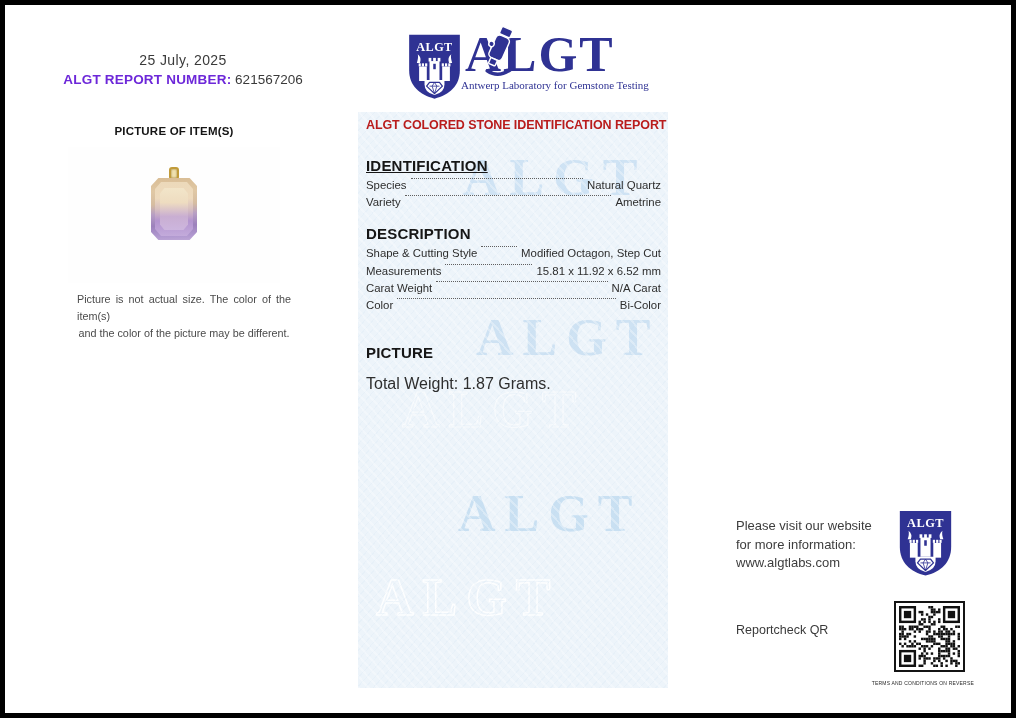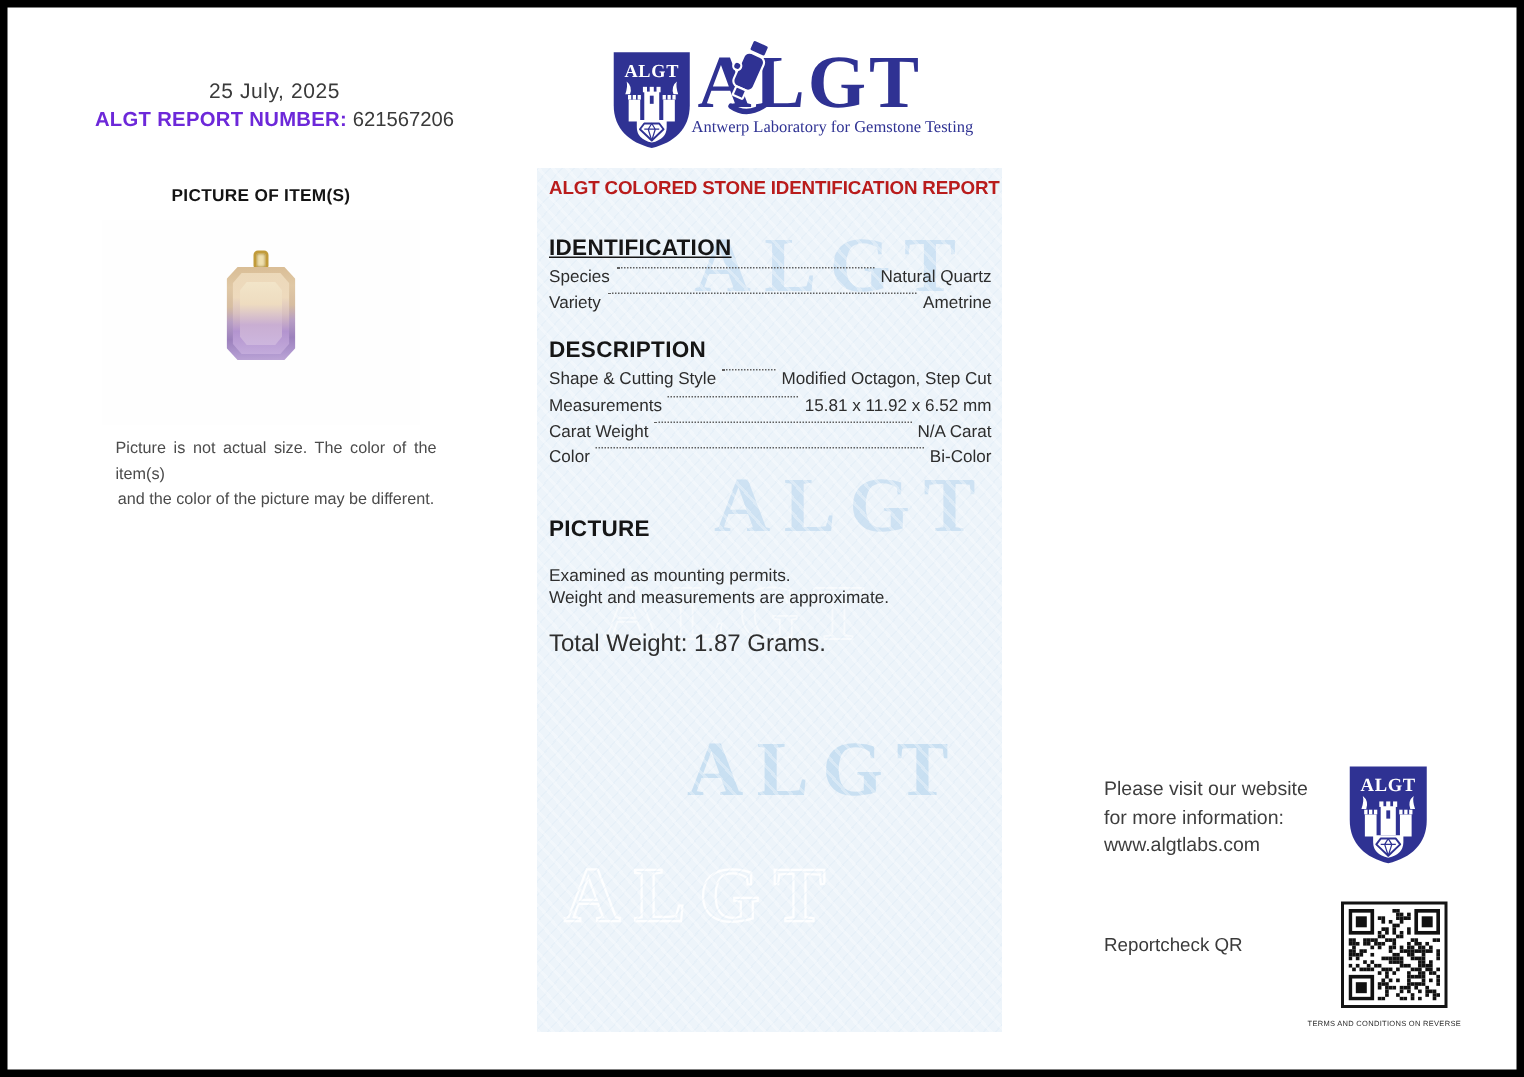--- a/index.html
+++ b/index.html
@@ -199,24 +199,20 @@
           <span class="val">N/A Carat</span>
         </div>
         <div class="row">
           <span class="lbl">Color</span>
           <span class="leader"></span>
           <span class="val">Bi-Color</span>
         </div>
       </div>
 
       <div class="sec-head h-comm">PICTURE</div>
-      <div class="comm-lines">
-        <div>Examined as mounting permits.</div>
-        <div>Weight and measurements are approximate.</div>
-      </div>
       <div class="comm-total">Total Weight: 1.87 Grams.</div>
     </div>
   </div>
 
   <div class="website">
     <div>Please visit our website</div>
     <div>for more information:</div>
     <div>www.algtlabs.com</div>
   </div>
   <svg class="shield-small">

